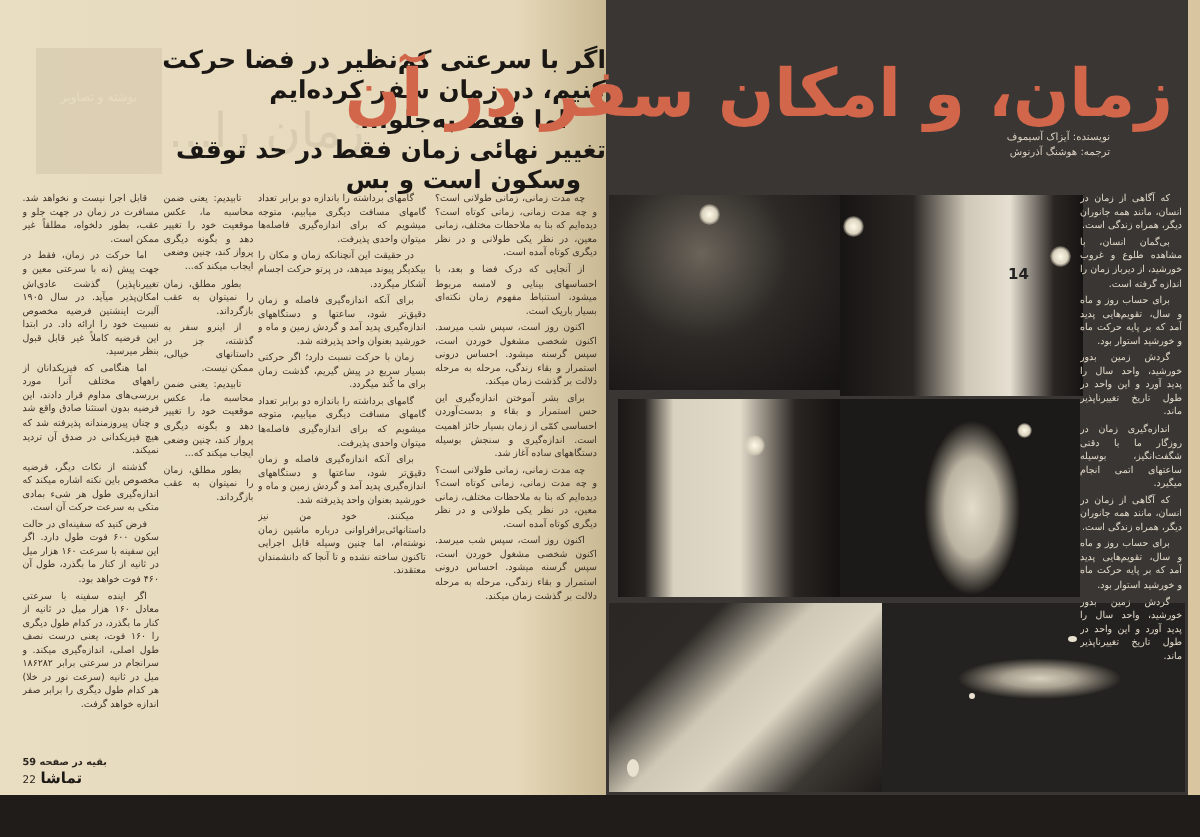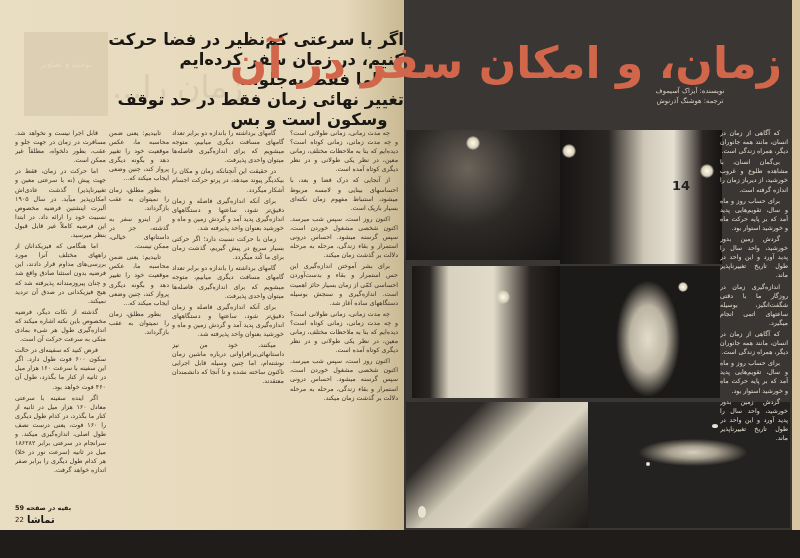--- a/index.html
+++ b/index.html
@@ -24,35 +24,35 @@
   .c1{left:290px;top:128px;width:108px;height:397px;}
   .c2{left:172px;top:128px;width:112px;height:397px;}
   .c3{left:109px;top:128px;width:60px;height:397px;}
   .c3b{left:15px;top:128px;width:91px;height:354px;}
   .cont-note{position:absolute;left:15px;top:504px;font-size:6.5px;color:#2a231d;direction:rtl;font-weight:bold;}
   .folio{position:absolute;left:15px;top:514px;font-size:7px;color:#2a231d;display:flex;align-items:center;gap:3px;}
   .folio .logo{font-weight:bold;font-size:10px;letter-spacing:-1px;color:#1c1815;}
   
   .title{position:absolute;left:412px;top:38px;width:370px;text-align:left;direction:rtl;color:#d2664b;
     font-size:44px;font-weight:bold;line-height:50px;white-space:nowrap;}
-  .credits{position:absolute;left:420px;top:86px;direction:rtl;text-align:center;color:#d9cfc0;font-size:6.8px;line-height:10px;width:100px;}
+  .credits{position:absolute;left:420px;top:86px;direction:rtl;text-align:right;color:#d9cfc0;font-size:6.8px;line-height:10px;width:100px;}
   .credits div{white-space:nowrap;}
   .rcol{position:absolute;direction:rtl;text-align:justify;font-size:6.3px;line-height:9.1px;color:#e4dccb;overflow:hidden;}
   .rcol p{margin:0 0 2px 0;text-indent:8px;}
   .r1{left:720px;top:128px;width:68px;height:396px;}
   
   .photo{position:absolute;overflow:hidden;background:#1b1917;}
   .p1{left:406px;top:130px;width:154px;height:130px;background:radial-gradient(ellipse at 40% 30%,#6b645a 0%,#2c2926 45%,#151312 100%);}
   .p2{left:560px;top:130px;width:162px;height:134px;background:linear-gradient(90deg,#171514 0%,#2b2724 30%,#cfc8b8 52%,#e6e0d2 70%,#2b2623 88%,#161413 100%);}
   .p3{left:412px;top:266px;width:148px;height:132px;background:linear-gradient(90deg,#1a1816 0%,#2a2623 12%,#d8d1bf 25%,#e2dbca 55%,#2a2522 80%,#141211 100%);}
   .p4{left:560px;top:266px;width:160px;height:132px;background:radial-gradient(ellipse 25% 55% at 55% 55%,#e3dccb 0%,#bcb4a3 45%,#1c1a18 80%);}
   .p5{left:406px;top:402px;width:182px;height:126px;background:linear-gradient(135deg,#2a2724 0%,#2c2926 25%,#cfc8b6 45%,#dcd5c3 60%,#3c3833 80%,#1e1c1a 100%);}
   .p6{left:588px;top:402px;width:202px;height:126px;background:radial-gradient(ellipse 30% 12% at 52% 40%,#d8d0be 0%,#a79f8f 40%,#242220 90%);}
   .p6{background-color:#201e1c;}
-  .sign{position:absolute;color:#f0ead8;font-size:13px;font-weight:bold;}
+  .sign{position:absolute;color:#f0ead8;font-size:10px;font-weight:bold;}
   .lamp{position:absolute;width:14px;height:14px;border-radius:50%;background:radial-gradient(circle,#fffbe9 0%,#d9d1bd 50%,rgba(0,0,0,0) 75%);}
   .star{position:absolute;width:6px;height:4px;border-radius:50%;background:#e9e2d1;}
 </style>
 </head>
 <body>
 
 <div class="spread">
 
   <div class="page-left">
     <div class="ghost-box">

